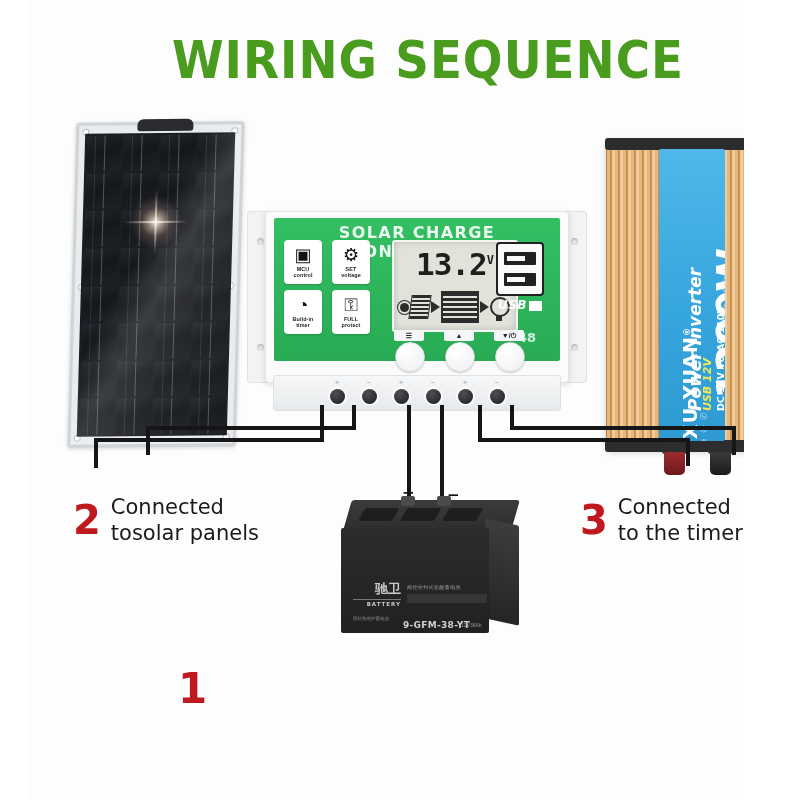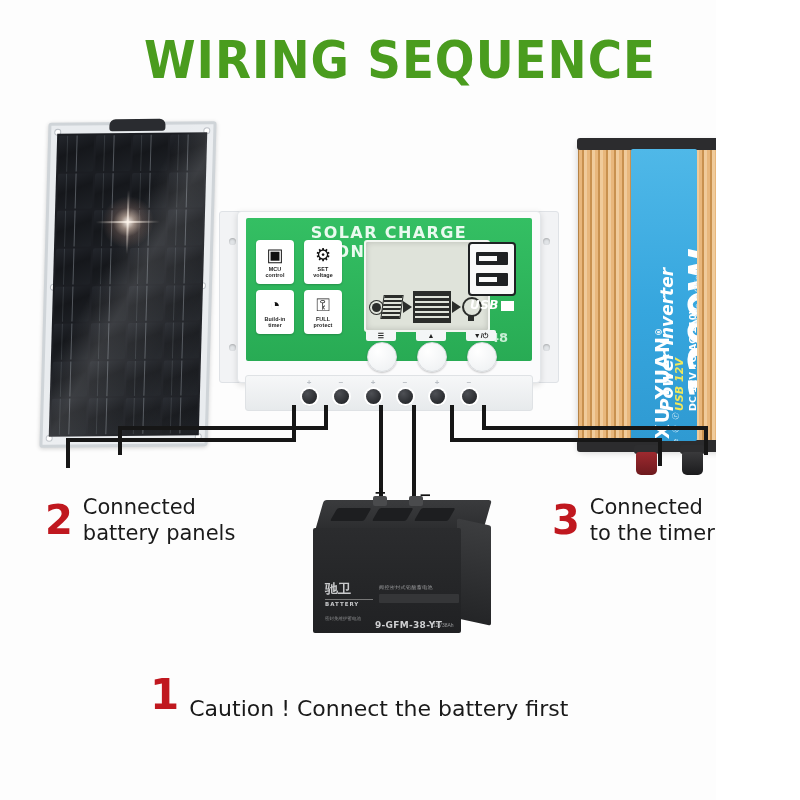--- a/index.html
+++ b/index.html
@@ -3,21 +3,21 @@
 <meta charset="utf-8">
 <style>
   html,body{margin:0;padding:0;}
   body{
     width:800px;height:800px;
     background:#ffffff;
     font-family:"Liberation Sans", sans-serif;
     overflow:hidden;
     position:relative;
   }
-  #stage{position:relative;width:716px;height:800px;overflow:hidden;background:#fdfdfd;}
+  #stage{position:relative;width:716px;height:800px;overflow:hidden;background:#fdfdfd;margin-left:28px;}
 
   
   .title{
     position:absolute;left:0;top:30px;width:800px;text-align:center;
     font-size:52px;font-weight:bold;letter-spacing:1px;
     color:#4a9c1e;
     font-family:"DejaVu Sans", sans-serif;
     font-stretch:condensed;
   }
 
@@ -215,21 +215,21 @@
     border-radius:2px;
   }
   .bat-side{
     position:absolute;left:152px;top:22px;width:34px;height:100px;
     background:linear-gradient(180deg,#3c3d3f,#242527);
     transform:skewY(12deg);border-radius:2px;
   }
   .bat-vent{position:absolute;top:8px;height:13px;background:#1d1e20;border-radius:2px;transform:skewX(-16deg);}
   .bat-logo{
     position:absolute;left:12px;top:52px;width:48px;
-    color:#c8c9cb;font-size:13px;font-weight:bold;text-align:left;
+    color:#c8c9cb;font-size:13px;font-weight:bold;text-align:right;
     font-family:"DejaVu Sans", sans-serif;
   }
   .bat-logo .sub{font-size:5.5px;letter-spacing:1px;display:block;margin-top:1px;border-top:1px solid #777;padding-top:1px;}
   .bat-cn{position:absolute;left:66px;top:56px;font-size:5px;color:#9a9b9d;letter-spacing:.4px;}
   .bat-strip{position:absolute;left:66px;top:66px;width:80px;height:9px;background:#353638;border-radius:1px;}
   .bat-model{
     position:absolute;left:62px;top:92px;color:#cfd0d2;font-size:9px;font-weight:bold;
     font-family:"DejaVu Sans", sans-serif;letter-spacing:.3px;
   }
   .bat-spec{position:absolute;left:120px;top:94px;font-size:5px;color:#97989a;}
@@ -346,20 +346,23 @@
         </div>
         <div class="icon-btn" style="left:58px;top:72px;">
           <span class="glyph">⚿</span>
           <span class="cap">
             <span>FULL</span><br>
             <span>protect</span>
           </span>
         </div>
 
         <div class="lcd">
+          <div class="lcd-num">
+            <span>13.2</span><sup>V</sup>
+          </div>
           <div class="lcd-flow">
             <span class="lcd-sun"></span>
             <span class="lcd-panel"></span>
             <span class="lcd-arrow"></span>
             <span class="lcd-bat"></span>
             <span class="lcd-arrow"></span>
             <span class="lcd-bulb"></span>
           </div>
         </div>
 
@@ -462,33 +465,32 @@
       <div class="bat-fine">密封免维护蓄电池</div>
       <div class="bat-model">9-GFM-38-YT</div>
       <div class="bat-spec">12V38Ah</div>
     </div>
   </div>
 
   <div class="cap-block cap2">
     <span class="cap-num">2</span>
     <span class="cap-text">
       <span>Connected</span><br>
-      <span>battery panels</span>
+      <span>tosolar panels</span>
     </span>
   </div>
 
   <div class="cap-block cap3">
     <span class="cap-num">3</span>
     <span class="cap-text">
       <span>Connected</span><br>
       <span>to the timer</span>
     </span>
   </div>
 
   <div class="cap-block cap1">
     <span class="cap-num">1</span>
     <span class="cap-text">
       <br>
-      <span>Caution ! Connect the battery first</span>
     </span>
   </div>
 
 </div>
 
 </body></html>

